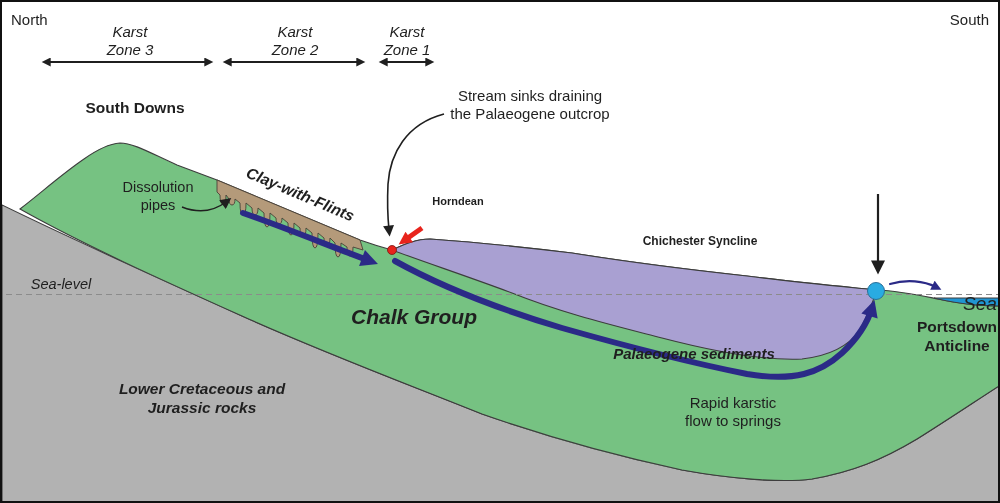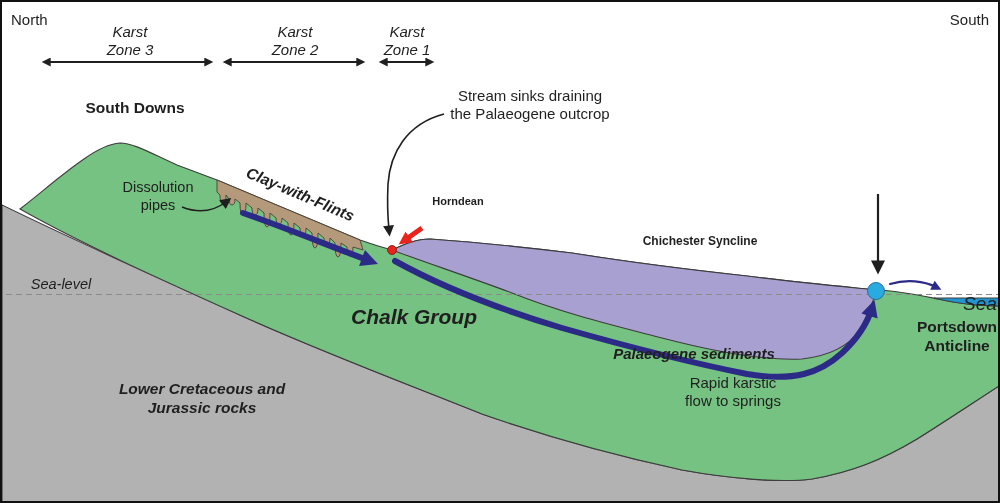--- a/index.html
+++ b/index.html
@@ -129,15 +129,15 @@
   <div class="lbl b" style="left:456px;top:193px;font-size:11px;">Horndean</div>
   <div class="lbl b" style="left:661px;top:232px;font-size:12px;margin-left:37px;">Chichester Syncline</div>
   <div class="lbl i" style="left:978px;top:271px;font-size:19px;margin-top:19px;">Sea</div>
   <div class="lbl i" style="left:59px;top:274px;font-size:14.5px;font-style:italic;">Sea-level</div>
   <div class="lbl b i" style="left:412px;top:302px;font-size:21px;text-align:center;">Chalk Group</div>
   <div class="lbl b i" style="left:692px;top:311px;font-size:15px;margin-top:32px;">Palaeogene sediments</div>
   <div class="lbl b i" style="left:200px;top:378px;font-size:15.5px;">Lower Cretaceous and
 Jurassic rocks</div>
   <div class="lbl b" style="left:955px;top:316px;font-size:15.5px;">Portsdown
 Anticline</div>
-  <div class="lbl" style="left:731px;top:372px;">Rapid karstic
+  <div class="lbl" style="left:731px;top:392px;">Rapid karstic
 flow to springs</div>
 </div>
 
 </body></html>

